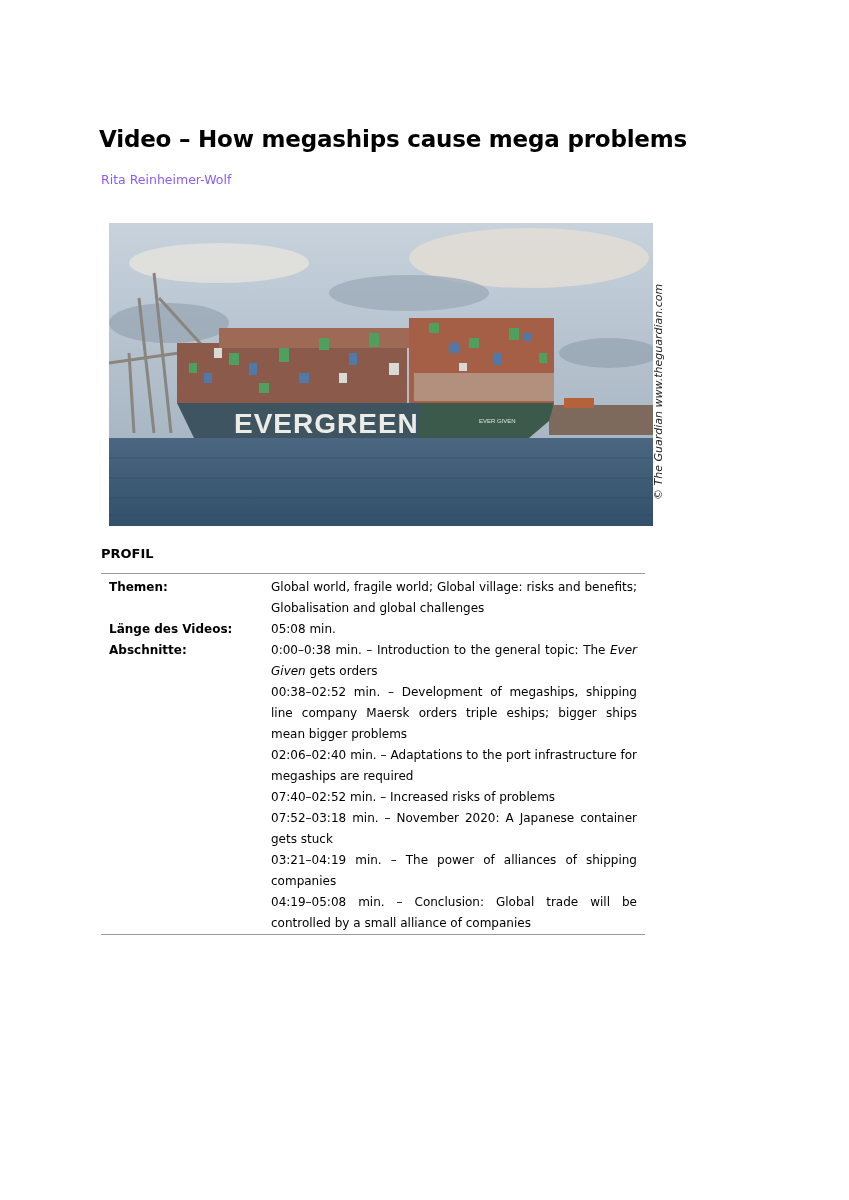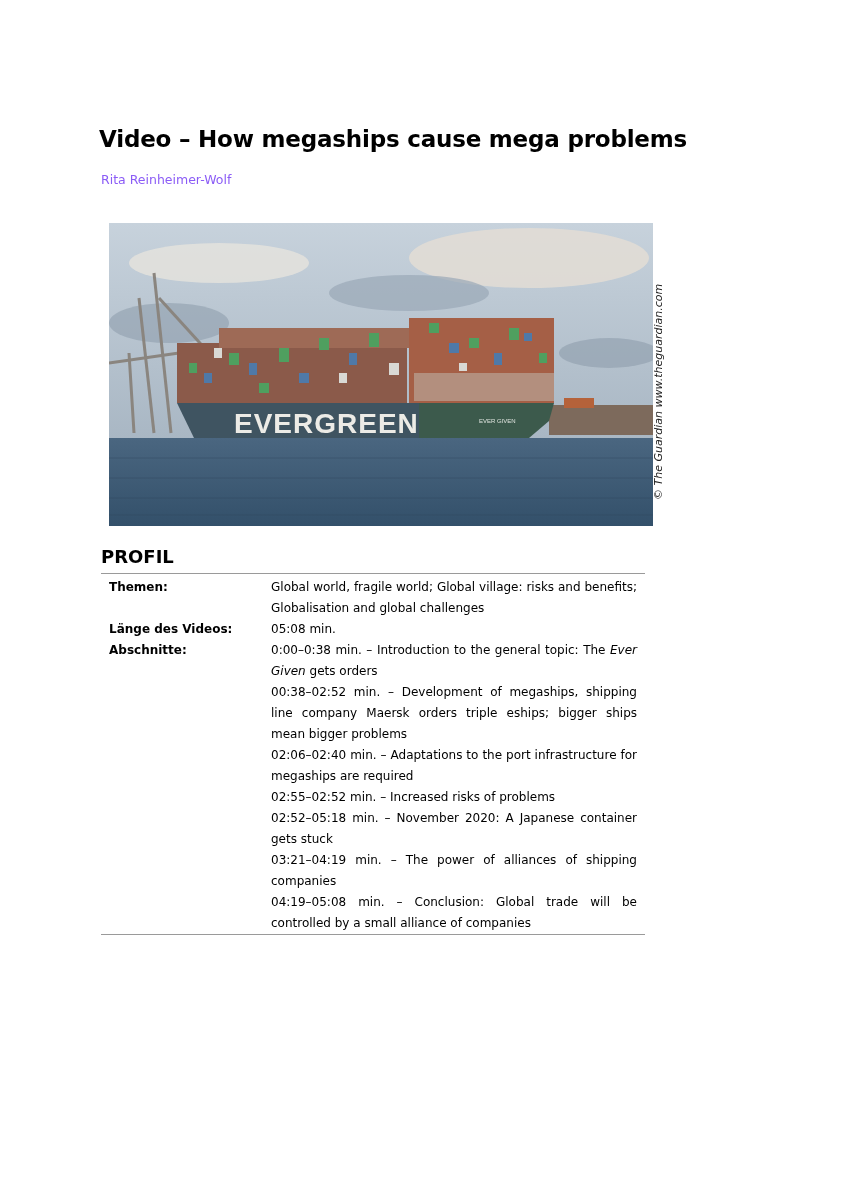--- a/index.html
+++ b/index.html
@@ -6,21 +6,21 @@
   body { width: 849px; height: 1200px; position: relative; overflow: hidden;
          font-family: "DejaVu Sans", sans-serif; color: #000; }
   .title { position: absolute; left: 95px; top: 122px; margin: 4px;
            font-size: 23px; font-weight: bold; letter-spacing: -0.2px; white-space: nowrap; }
   .author { position: absolute; left: 101px; top: 172px; font-size: 12.5px; color: #8b5cf6; }
   .photo { position: absolute; left: 109px; top: 208px; width: 544px; height: 303px; overflow: hidden; margin-top: 15px; }
   .photo svg { display: block; }
   .credit { position: absolute; left: 652px; top: 500px; width: 200px;
             transform-origin: 0 0; transform: rotate(-90deg);
             font-size: 11px; font-style: italic; color: #222; white-space: nowrap; }
-  .profil-heading { position: absolute; left: 101px; top: 546px; font-size: 18px; font-weight: bold; }
+  .profil-heading { position: absolute; left: 101px; top: 546px; font-size: 13px; font-weight: bold; }
   .profile { position: absolute; left: 101px; top: 573px; width: 544px;
              border-top: 1px solid #9a9a9a; border-bottom: 1px solid #9a9a9a; }
   .profile table { border-collapse: collapse; width: 100%; }
   .profile td { vertical-align: top; padding: 0; font-size: 12px; line-height: 21px; }
   .profile td.label { width: 162px; padding-left: 8px; font-weight: bold; }
   .profile td.value { padding-right: 8px; text-align: justify; }
   .profile tr:first-child td { padding-top: 3px; }
   .seg { display: block; text-align: justify; }
   .seg .time { white-space: nowrap; }
 </style>
@@ -122,21 +122,21 @@
     <tr>
       <td class="label">Länge des Videos:</td>
       <td class="value">05:08 min.</td>
     </tr>
     <tr>
       <td class="label">Abschnitte:</td>
       <td class="value">
         <span class="seg"><span class="time">0:00–0:38 min. –</span> <span>Introduction to the general topic: The </span><i>Ever Given</i><span> gets orders</span></span>
         <span class="seg"><span class="time">00:38–02:52 min. –</span> <span>Development of megaships, shipping line company Maersk orders triple eships; bigger ships mean bigger problems</span></span>
         <span class="seg"><span class="time">02:06–02:40 min. –</span> <span>Adaptations to the port infrastructure for megaships are required</span></span>
-        <span class="seg"><span class="time">02:55–02:52 min. –</span> <span>Increased risks of problems</span></span>
-        <span class="seg"><span class="time">02:52–05:18 min. –</span> <span>November 2020: A Japanese container gets stuck</span></span>
+        <span class="seg"><span class="time">07:40–02:52 min. –</span> <span>Increased risks of problems</span></span>
+        <span class="seg"><span class="time">07:52–03:18 min. –</span> <span>November 2020: A Japanese container gets stuck</span></span>
         <span class="seg"><span class="time">03:21–04:19 min. –</span> <span>The power of alliances of shipping companies</span></span>
         <span class="seg"><span class="time">04:19–05:08 min. –</span> <span>Conclusion: Global trade will be controlled by a small alliance of companies</span></span>
       </td>
     </tr>
   </tbody>
     </table>
 </div>
 
 </body></html>

